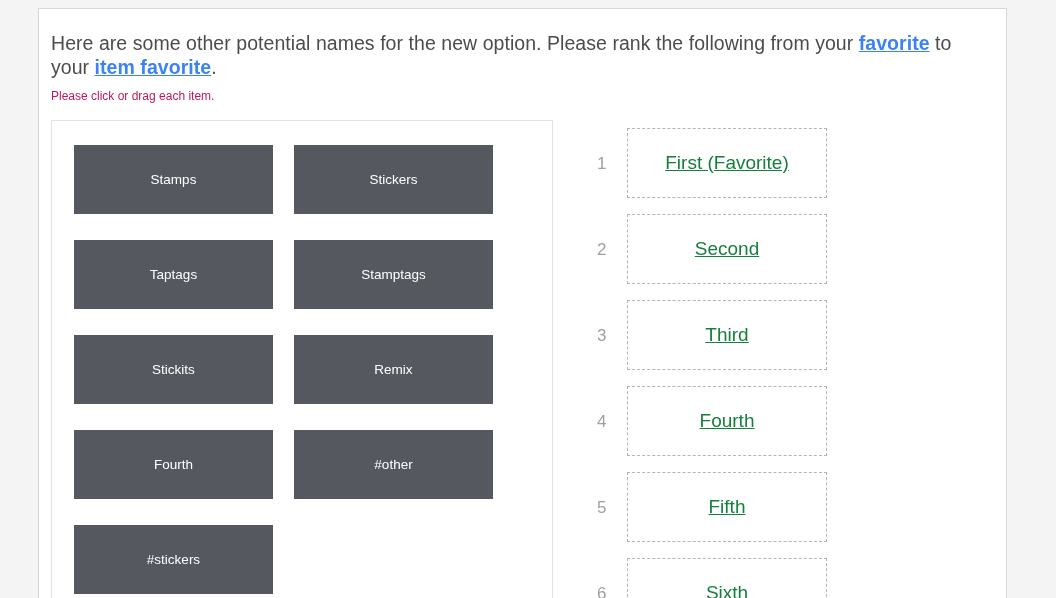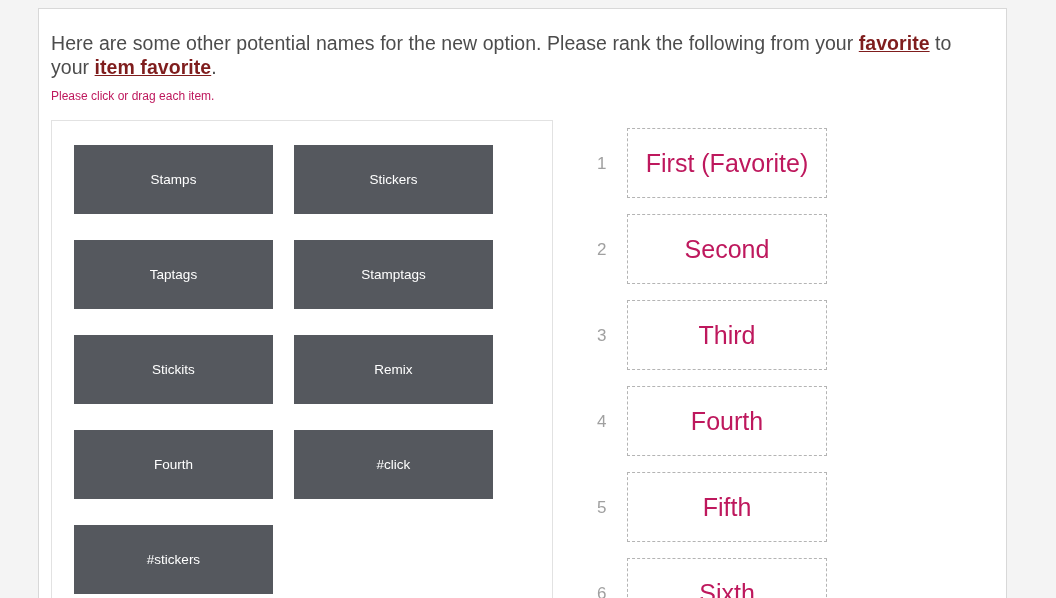--- a/index.html
+++ b/index.html
@@ -33,21 +33,21 @@
     font-size: 19.5px;
     line-height: 24px;
     color: #4c4c4c;
     font-weight: normal;
     margin: 0;
     letter-spacing: 0.05px;
   }
   #question-text .emph {
     font-weight: bold;
     text-decoration: underline;
-    color: #7f1d1d;
+    color: #3b82f6;
   }
 
   #instruction-text {
     font-size: 12px;
     color: #be185d;
     margin: 10px 0 0 0;
     line-height: 15px;
   }
 
   #rank-area {
@@ -119,23 +119,24 @@
     border: 1px dashed #b4b4b4;
     box-sizing: border-box;
     display: flex;
     align-items: center;
     justify-content: center;
     background: #ffffff;
     cursor: pointer;
   }
 
   .slot-label {
-    font-size: 25px;
-    color: #be185d;
+    font-size: 19px;
+    color: #15803d;
     user-select: none;
+    text-decoration: underline;
   }
 </style>
 </head>
 <body>
 
 <div id="survey-card">
 
   <div id="question-block">
     <p id="question-text"><span>Here are some other potential names for the new option. Please rank the following from your </span><span class="emph">favorite</span><span> to your </span><span class="emph">item favorite</span><span>.</span></p>
     <p id="instruction-text">Please click or drag each item.</p>
@@ -160,21 +161,21 @@
         <div class="item-tile">
             <span>Stickits</span>
           </div>
         <div class="item-tile">
             <span>Remix</span>
           </div>
         <div class="item-tile">
             <span>Fourth</span>
           </div>
         <div class="item-tile">
-            <span>#click</span>
+            <span>#other</span>
           </div>
         <div class="item-tile">
             <span>#stickers</span>
           </div>
       </div>
     </div>
 
     <div id="slot-column">
       <div class="slot-row">
         <div class="slot-number">1</div>

